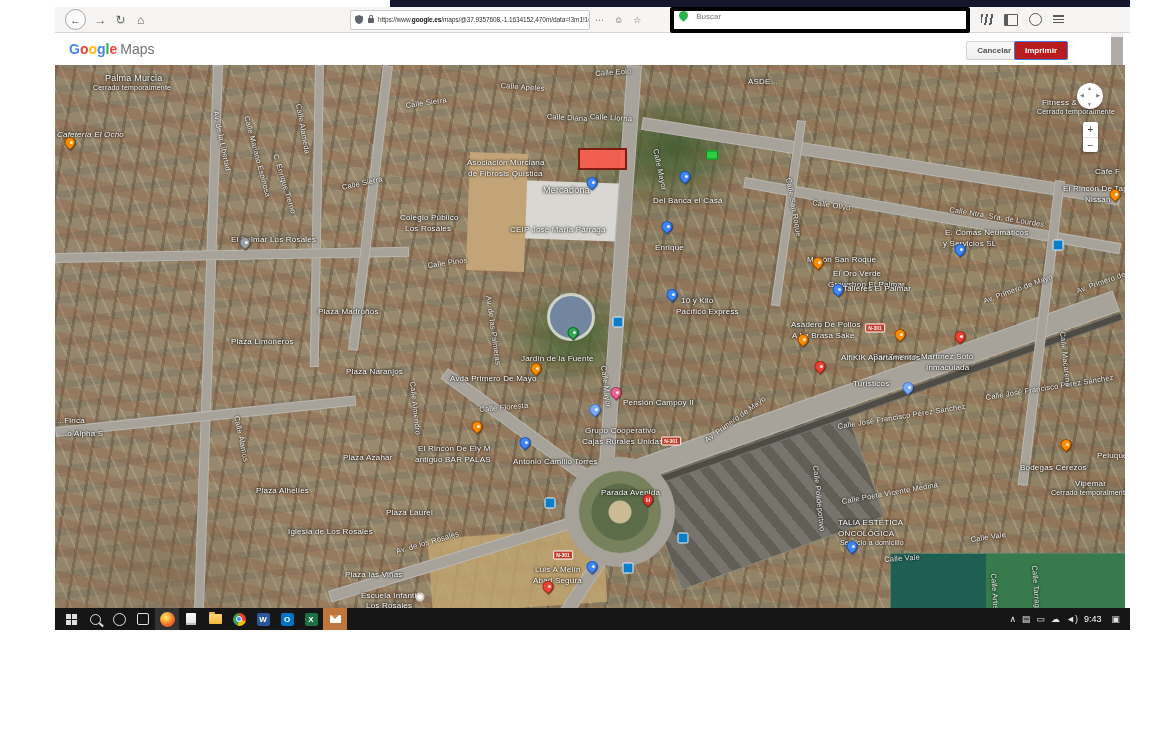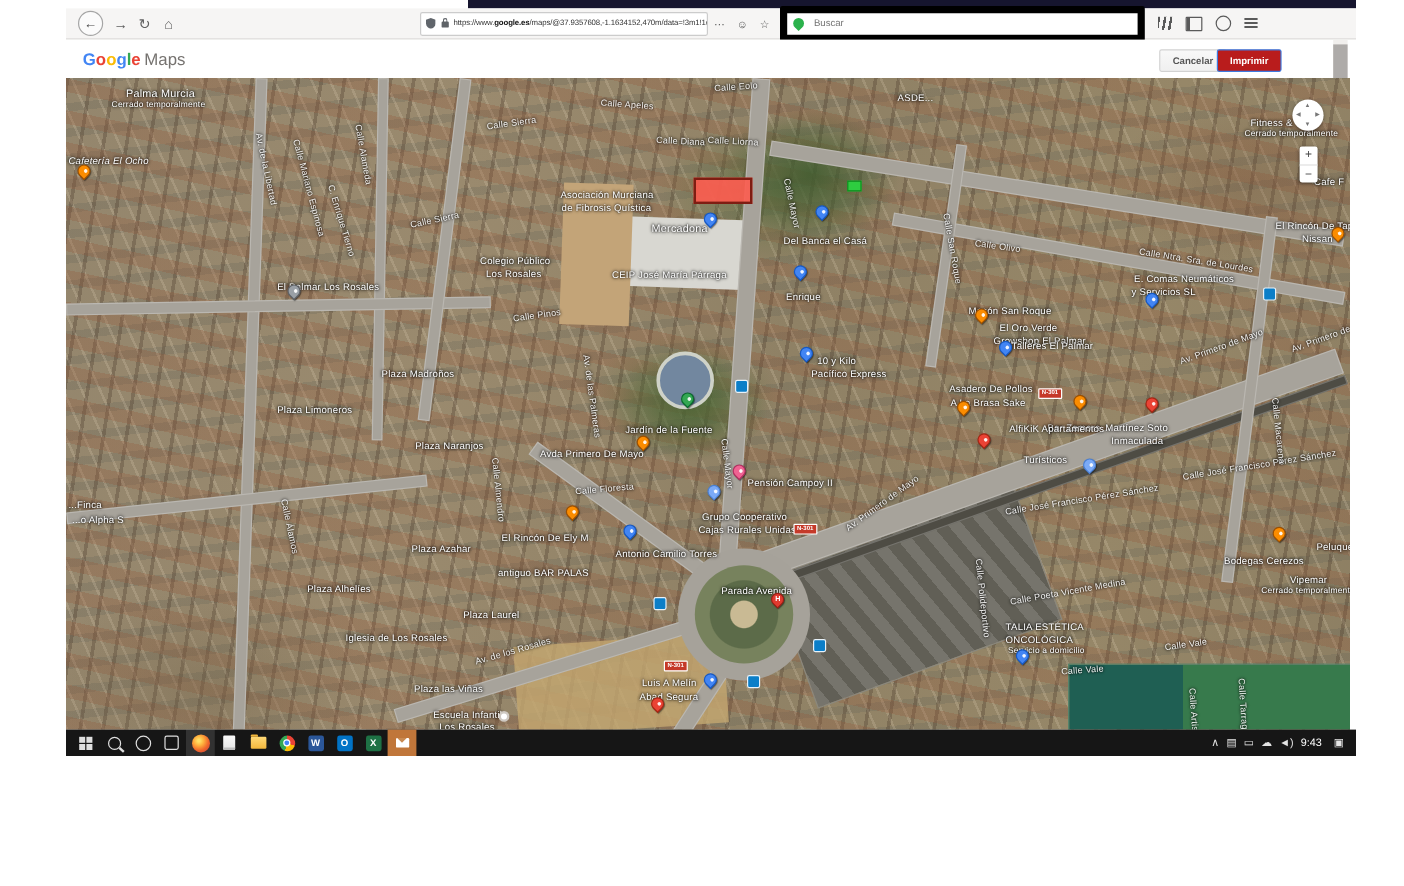--- a/index.html
+++ b/index.html
@@ -18,22 +18,22 @@
   .tspacer{width:198px}
   #urlbar{width:230px;height:18px;background:#fff;border:1px solid #ccc;border-radius:2px;display:flex;
           align-items:center;padding:0 4px;overflow:hidden;white-space:nowrap}
   .shield-svg{flex:none;margin-right:3px}
   .lockicon{flex:none;width:6px;height:5px;background:#5f6368;border-radius:1px;position:relative;margin:2px 4px 0 2px}
   .lockicon::before{content:"";position:absolute;left:1px;top:-3px;width:4px;height:4px;border:1px solid #5f6368;
                     border-bottom:none;border-radius:3px 3px 0 0;box-sizing:border-box}
   .urltext{font-size:6.5px;color:#333;letter-spacing:-.1px}
   .urldomain{font-weight:bold;color:#111}
   .pageact{color:#5a5a5a;font-size:9px;margin:0 5px}
-  #searchbox{width:282px;height:18px;background:#fff;border:6px solid #000000;border-radius:2px;display:flex;
-             align-items:center;padding:0 5px;margin-left:4px}
+  #searchbox{width:282px;height:18px;background:#fff;border:4px solid #000000;border-radius:2px;display:flex;
+             align-items:flex-start;padding:0 5px;margin-left:24px}
   .seicon{width:9px;height:9px;border-radius:50% 50% 50% 0;background:#2bb24c;transform:rotate(-45deg);flex:none}
   #searchbox input{border:none;outline:none;font-size:8px;color:#444;margin-left:6px;width:230px;
                    font-family:"Liberation Sans",sans-serif;background:transparent}
   .ricon{margin-left:11px}
   .lib{width:12px;height:11px;background:repeating-linear-gradient(100deg,#5a5a5a 0 2px,transparent 2px 5px)}
   .sbi{width:12px;height:10px;border:1.5px solid #5a5a5a;border-radius:1px;background:linear-gradient(90deg,#5a5a5a 0 3px,transparent 3px)}
   .acc{width:11px;height:11px;border-radius:50%;border:1.5px solid #5a5a5a}
   .hmb{width:11px;height:9px;background:repeating-linear-gradient(#5a5a5a 0 1.5px,transparent 1.5px 3.5px)}
   
   #mapsheader{position:absolute;left:0;top:33px;width:100%;height:32px;background:#fff;display:flex;align-items:center}
@@ -227,21 +227,21 @@
         <span class="mlbl st" style="left: 605px; top: 83px; transform: rotate(78deg);">Calle Mayor</span>
         <span class="mlbl st" style="left: 553px; top: 300px; transform: rotate(83deg);">Calle Mayor</span>
         <span class="mlbl" style="left: 598px; top: 131px;">Del Banca el Casá</span>
         <span class="mlbl" style="left: 600px; top: 178px;">Enrique</span>
         <span class="mlbl st" style="left: 758px; top: 133px; transform: rotate(8deg);">Calle Olivo</span>
         <span class="mlbl st" style="left: 738px; top: 112px; transform: rotate(80deg);">Calle San Roque</span>
         <span class="mlbl" style="left: 752px; top: 190px;">Mesón San Roque</span>
         <span class="mlbl" style="left: 778px; top: 204px;">El Oro Verde</span>
         <span class="mlbl" style="left: 773px; top: 215px;">Growshop El Palmar</span>
         <span class="mlbl" style="left: 788px; top: 219px;">Talleres El Palmar</span>
-        <span class="mlbl" style="left: 1040px; top: 82px;">Cafe F</span>
+        <span class="mlbl" style="left: 1040px; top: 102px;">Cafe F</span>
         <span class="mlbl" style="left: 987px; top: 33px;">Fitness &amp;</span>
         <span class="mlbl" style="left: 982px; top: 43px; font-size: 7px;">Cerrado temporalmente</span>
         <span class="mlbl" style="left: 1008px; top: 119px;">El Rincón De Tapas</span>
         <span class="mlbl" style="left: 1030px; top: 130px;">Nissan</span>
         <span class="mlbl st" style="left: 895px; top: 140px; transform: rotate(9deg);">Calle Ntra. Sra. de Lourdes</span>
         <span class="mlbl" style="left: 890px; top: 163px;">E. Comas Neumáticos</span>
         <span class="mlbl" style="left: 888px; top: 174px;">y Servicios SL</span>
         <span class="mlbl st" style="left: 927px; top: 232px; transform: rotate(-20deg);">Av. Primero de Mayo</span>
         <span class="mlbl st" style="left: 1020px; top: 222px; transform: rotate(-20deg);">Av. Primero de Mayo</span>
         <span class="mlbl st" style="left: 648px; top: 372px; transform: rotate(-36deg);">Av. Primero de Mayo</span>
@@ -278,21 +278,21 @@
         <span class="mlbl st" style="left: 438px; top: 230px; transform: rotate(82deg);">Av. de las Palmeras</span>
         <span class="mlbl st" style="left: 424px; top: 340px; transform: rotate(-5deg);">Calle Floresta</span>
         <span class="mlbl" style="left: 2px; top: 351px;">...Finca</span>
         <span class="mlbl" style="left: 5px; top: 364px;">...o Alpha S</span>
         <span class="mlbl" style="left: 626px; top: 231px;">10 y Kilo</span>
         <span class="mlbl" style="left: 621px; top: 242px;">Pacífico Express</span>
         <span class="mlbl" style="left: 568px; top: 333px;">Pensión Campoy II</span>
         <span class="mlbl" style="left: 530px; top: 361px;">Grupo Cooperativo</span>
         <span class="mlbl" style="left: 527px; top: 372px;">Cajas Rurales Unidas</span>
         <span class="mlbl" style="left: 363px; top: 379px;">El Rincón De Ely M</span>
-        <span class="mlbl" style="left: 360px; top: 408px;">antiguo BAR PALAS</span>
+        <span class="mlbl" style="left: 360px; top: 390px;">antiguo BAR PALAS</span>
         <span class="mlbl" style="left: 458px; top: 392px;">Antonio Camilio Torres</span>
         <span class="mlbl" style="left: 288px; top: 388px;">Plaza Azahar</span>
         <span class="mlbl" style="left: 201px; top: 421px;">Plaza Alhelíes</span>
         <span class="mlbl" style="left: 233px; top: 462px;">Iglesia de Los Rosales</span>
         <span class="mlbl" style="left: 331px; top: 443px;">Plaza Laurel</span>
         <span class="mlbl st" style="left: 340px; top: 482px; transform: rotate(-16deg);">Av. de los Rosales</span>
         <span class="mlbl" style="left: 290px; top: 505px;">Plaza las Viñas</span>
         <span class="mlbl" style="left: 306px; top: 526px;">Escuela Infantil</span>
         <span class="mlbl" style="left: 311px; top: 536px;">Los Rosales</span>
         <span class="mlbl" style="left: 480px; top: 500px;">Luis A Melín</span>

